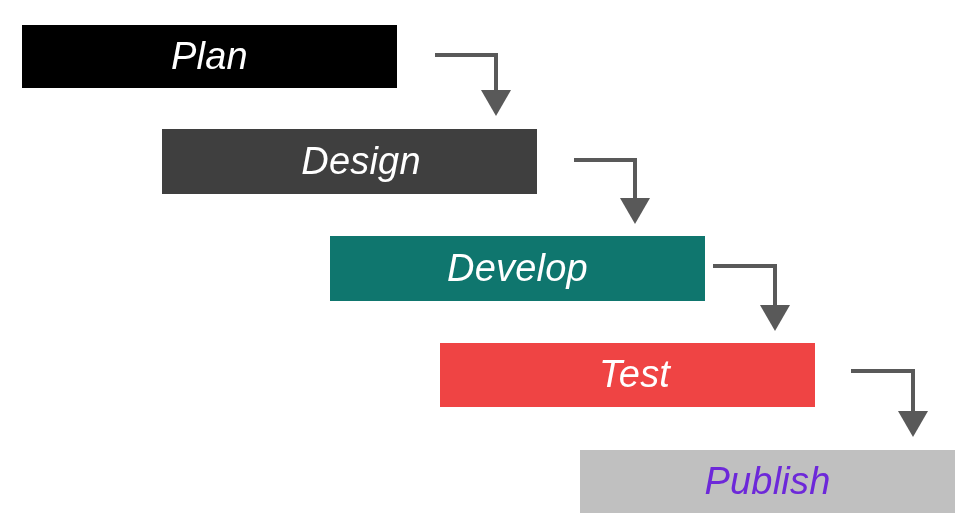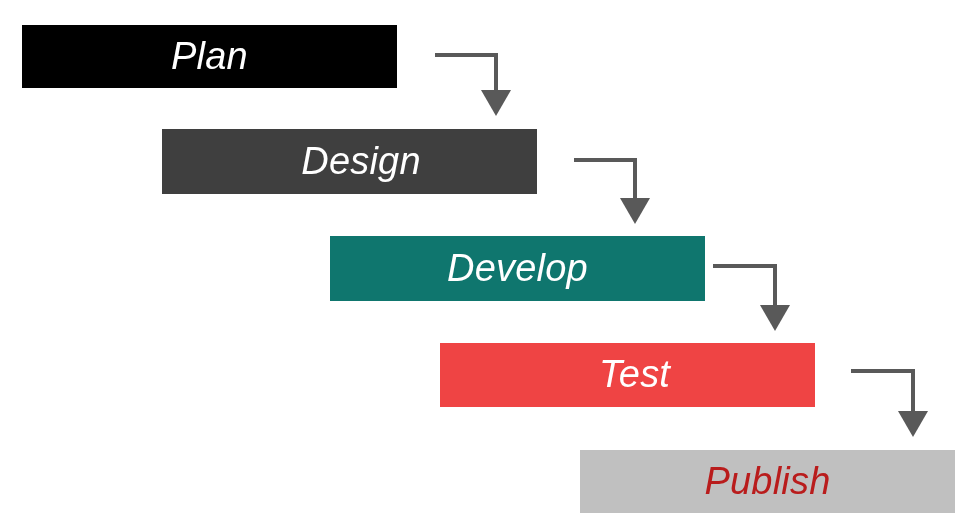--- a/index.html
+++ b/index.html
@@ -66,21 +66,21 @@
   </div>
 
   <div class="stage-bar" style="left: 301px; top: 236px; width: 375px; height: 65px; background: #0f766e; color: rgb(255, 255, 255); margin-left: 29px;">
     <span class="stage-label">Develop</span>
   </div>
 
   <div class="stage-bar" style="left: 440px; top: 343px; width: 375px; height: 64px; background: #ef4444; color: rgb(255, 255, 255); padding-left: 14px;">
     <span class="stage-label">Test</span>
   </div>
 
-  <div class="stage-bar" style="left: 580px; top: 450px; width: 375px; height: 63px; background: rgb(192, 192, 192); color: #b91c1c;">
+  <div class="stage-bar" style="left: 580px; top: 450px; width: 375px; height: 63px; background: rgb(192, 192, 192); color: #6d28d9;">
     <span class="stage-label">Publish</span>
   </div>
 
   <svg class="connector" width="99" height="69" viewBox="0 0 99 69" style="left: 416px; top: 51px;">
       <path class="connector-path" d="M 19 4 L 80 4 L 80 40" stroke="#595959"></path>
       <polygon class="connector-head" points="65,39 95,39 80,65" fill="#595959"></polygon>
     </svg>
   <svg class="connector" width="99" height="72" viewBox="0 0 99 72" style="left: 555px; top: 156px;">
       <path class="connector-path" d="M 19 4 L 80 4 L 80 43" stroke="#595959"></path>
       <polygon class="connector-head" points="65,42 95,42 80,68" fill="#595959"></polygon>

